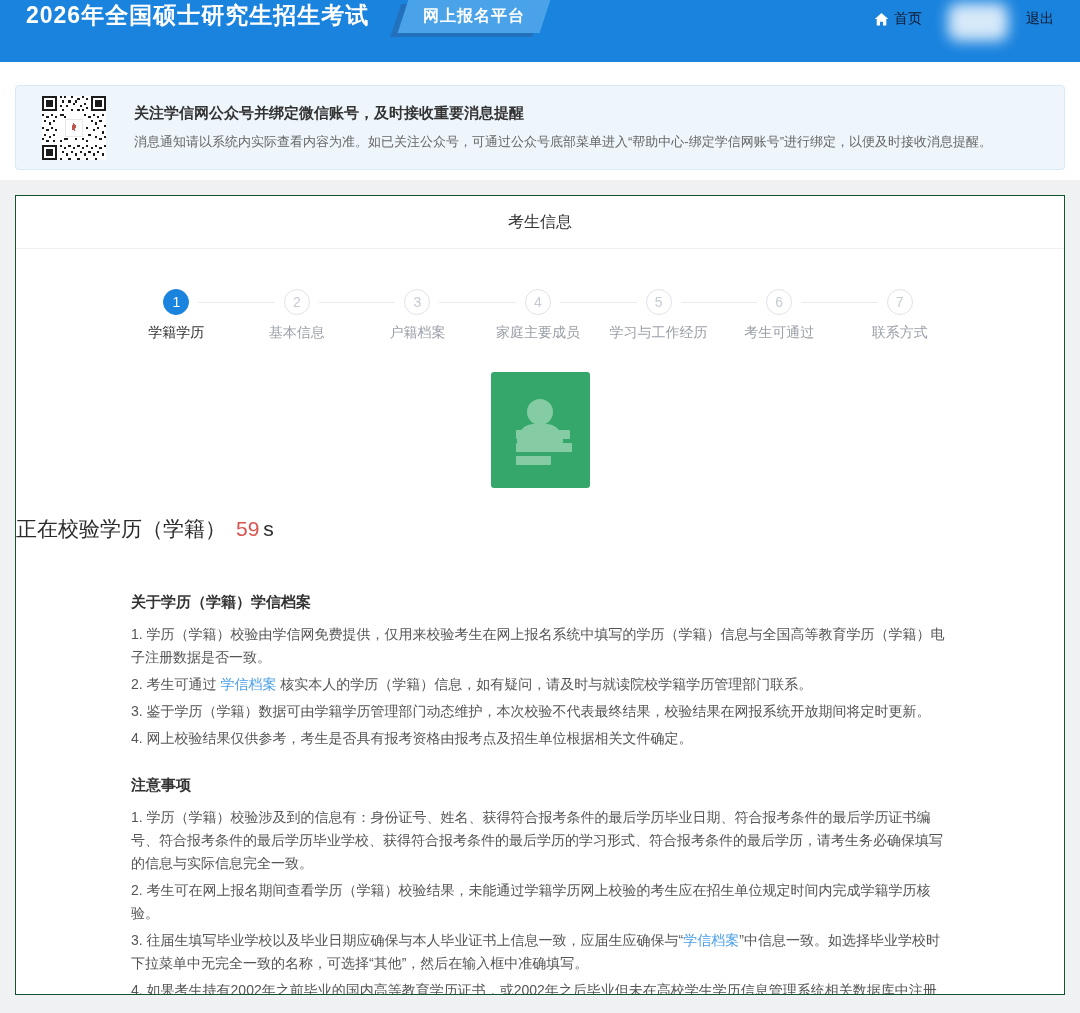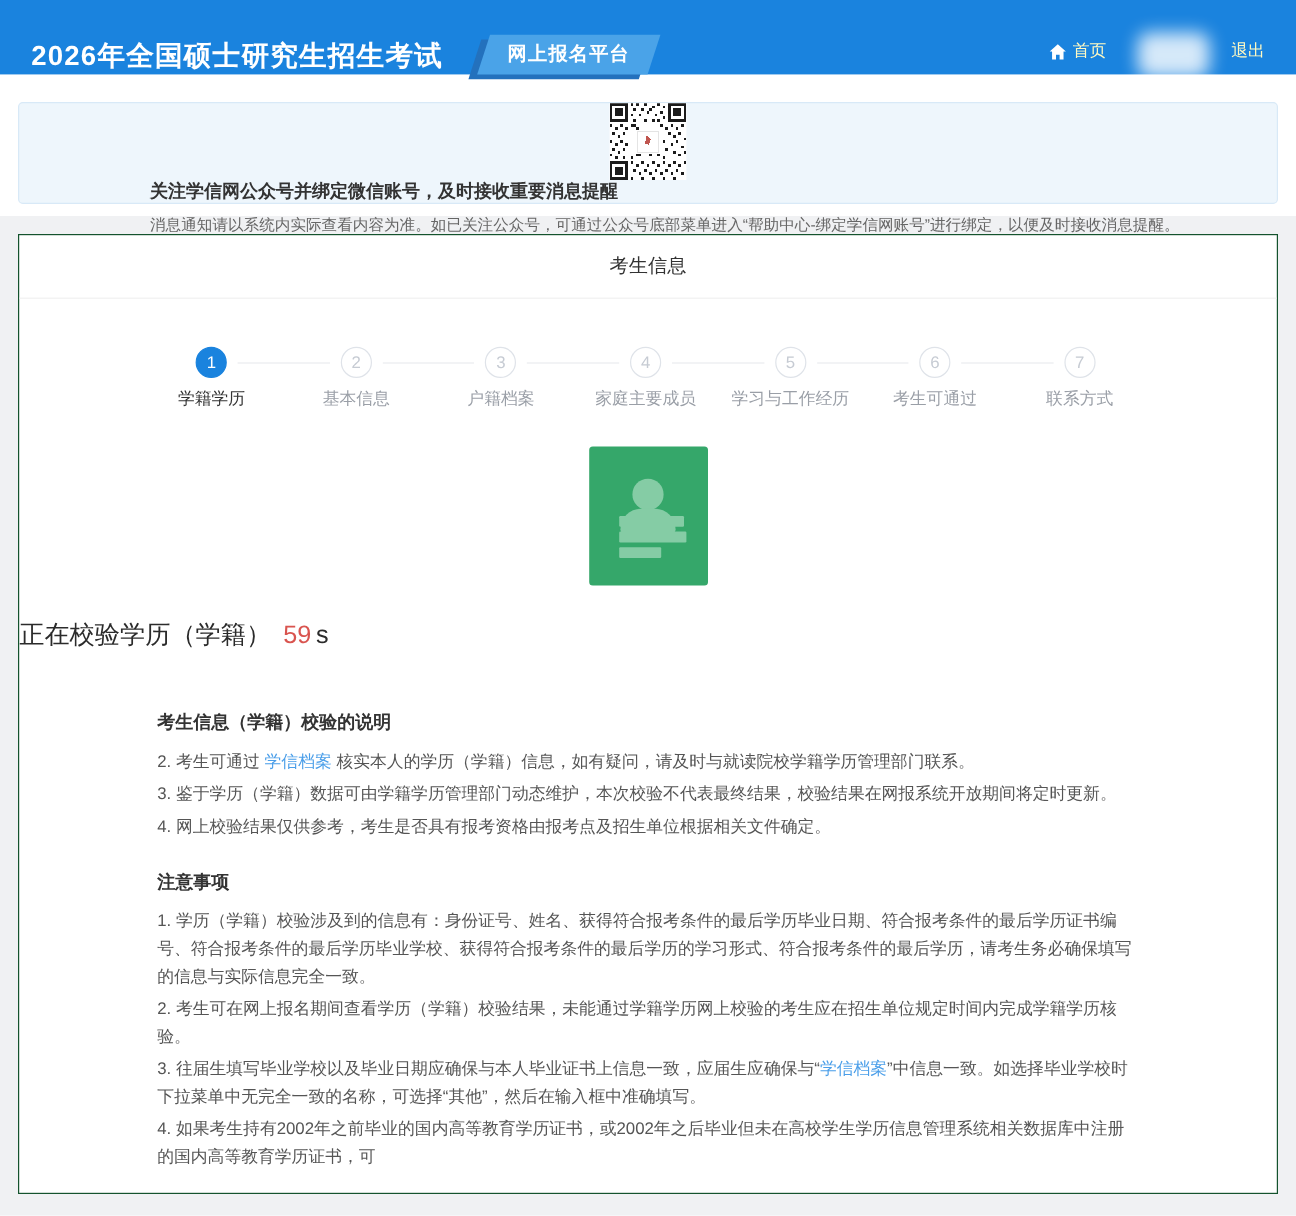--- a/index.html
+++ b/index.html
@@ -1,32 +1,32 @@
 <!DOCTYPE html>
 <html><head>
 <meta charset="utf-8">
 <style>
   * { margin:0; padding:0; box-sizing:border-box; }
   html,body { width:1080px; height:1013px; overflow:hidden; }
   body { background:#f0f1f3; font-family:"Liberation Sans","DejaVu Sans",sans-serif; }
 
   
-  .header { height:62px; background:#1a83de; display:flex; align-items:flex-end; padding:0 26px; position:relative; }
+  .header { height:62px; background:#1a83de; display:flex; align-items:flex-start; padding:0 26px; position:relative; }
   .header-title { color:#fff; font-size:23px; font-weight:bold; letter-spacing:1px; }
   .badge { margin-left:34px; position:relative; background:#4aa3e8; transform:skewX(-18deg); padding:6px 20px; box-shadow:-6px 4px 0 #2371bd; }
   .badge span { display:inline-block; transform:skewX(18deg); color:#fff; font-size:16px; font-weight:bold; letter-spacing:1px; }
-  .header-right { margin-left:auto; display:flex; align-items:center; color:#fef9c3; font-size:14px; }
+  .header-right { margin-left:auto; display:flex; align-items:center; color:#0f172a; font-size:14px; }
   .home-btn { display:flex; align-items:center; gap:5px; cursor:pointer; }
   .home-btn svg { display:block; }
   .avatar-blur { width:60px; height:38px; margin:0 18px 0 26px; background:rgba(255,255,255,.82); border-radius:10px; filter:blur(7px); transform:translateY(3px); }
   .logout-btn { cursor:pointer; }
 
   
   .top-white { background:#fff; padding:23px 15px 10px; }
-  .notice-banner { background:#eef6fc; border:1px solid #d8e9f7; border-radius:4px; height:85px; display:flex; align-items:center; padding:0 26px;flex-direction:column; }
+  .notice-banner { background:#eef6fc; border:1px solid #d8e9f7; border-radius:4px; height:85px; display:flex; align-items:center; padding:0 26px; }
   .qr { width:64px; height:64px; background:#fff; flex:0 0 64px; }
   .notice-texts { margin-left:28px; }
   .notice-title { font-size:15px; font-weight:bold; color:#333; margin-bottom:10px; }
   .notice-sub { font-size:13px; color:#666; }
 
   
   .card { margin:15px 15px 0; background:#fff; border:1px solid #14532d; height:800px; overflow:hidden; }
   .card-title { text-align:center; font-size:16px; color:#333; padding:16px 0 15px; border-bottom:1px solid #f0f0f0; }
 
   
@@ -144,21 +144,22 @@
     <div class="id-bar b2"></div>
     <div class="id-bar b3"></div>
   </div>
 
   <div class="checking-line">
     <span>正在校验学历（学籍）</span><span class="seconds">59</span><span>s</span>
   </div>
 
   <div class="sections">
     <div class="section section-a">
-      <h3>考生信息（学籍）校验的说明</h3>
+      <h3>关于学历（学籍）学信档案</h3>
+      <p><span>1. 学历（学籍）校验由学信网免费提供，仅用来校验考生在网上报名系统中填写的学历（学籍）信息与全国高等教育学历（学籍）电子注册数据是否一致。</span></p>
       <p><span>2. 考生可通过 </span><a class="link">学信档案</a><span> 核实本人的学历（学籍）信息，如有疑问，请及时与就读院校学籍学历管理部门联系。</span></p>
       <p><span>3. 鉴于学历（学籍）数据可由学籍学历管理部门动态维护，本次校验不代表最终结果，校验结果在网报系统开放期间将定时更新。</span></p>
       <p><span>4. 网上校验结果仅供参考，考生是否具有报考资格由报考点及招生单位根据相关文件确定。</span></p>
     </div>
 
     <div class="section section-b">
       <h3>注意事项</h3>
       <p><span>1. 学历（学籍）校验涉及到的信息有：身份证号、姓名、获得符合报考条件的最后学历毕业日期、符合报考条件的最后学历证书编号、符合报考条件的最后学历毕业学校、获得符合报考条件的最后学历的学习形式、符合报考条件的最后学历，请考生务必确保填写的信息与实际信息完全一致。</span></p>
       <p><span>2. 考生可在网上报名期间查看学历（学籍）校验结果，未能通过学籍学历网上校验的考生应在招生单位规定时间内完成学籍学历核验。</span></p>
       <p><span>3. 往届生填写毕业学校以及毕业日期应确保与本人毕业证书上信息一致，应届生应确保与“</span><a class="link">学信档案</a><span>”中信息一致。如选择毕业学校时下拉菜单中无完全一致的名称，可选择“其他”，然后在输入框中准确填写。</span></p>

